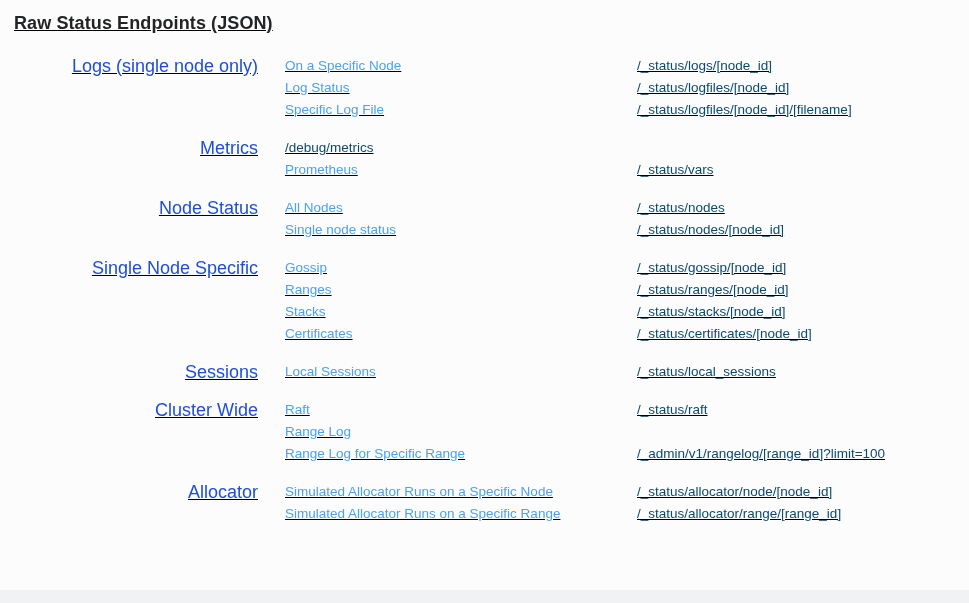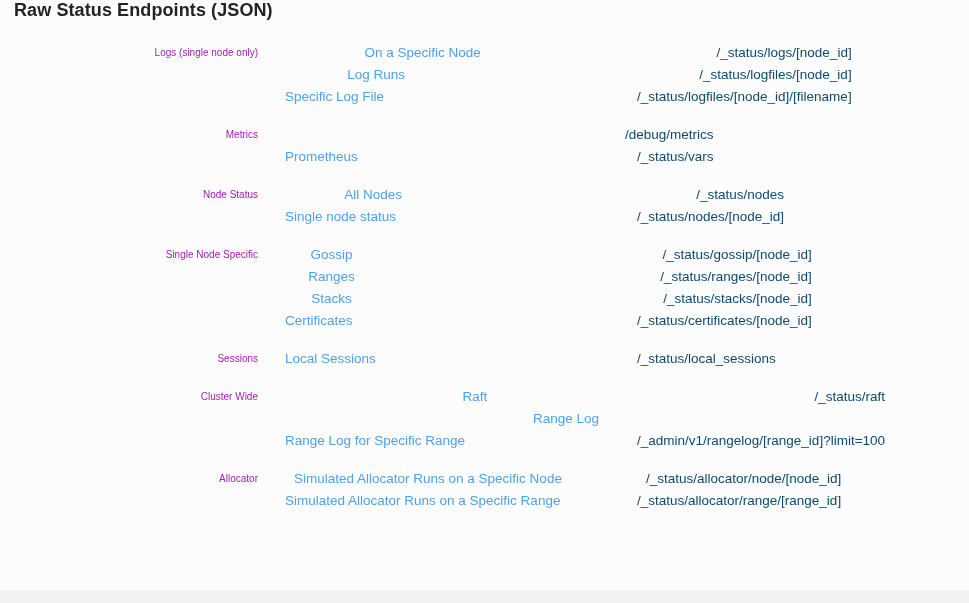--- a/index.html
+++ b/index.html
@@ -8,53 +8,54 @@
   }
   body {
     width: 969px;
     height: 603px;
     background: #fcfcfc;
     font-family: "Liberation Sans", sans-serif;
     position: relative;
     overflow: hidden;
   }
   .page {
+    padding-top: 13px;
+    text-decoration: underline;
   }
   h1.page-title {
     margin: 0 0 0 14px;
     font-size: 18px;
     font-weight: 700;
     letter-spacing: 0.1px;
     color: #222426;
   }
   .sections {
     margin-top: 21px;
   }
   .section {
     display: flex;
     align-items: flex-start;
     margin-bottom: 16px;
   }
   .category {
     width: 258px;
     flex: 0 0 258px;
     text-align: right;
-    color: #a21caf;
-    font-size: 10px;
+    color: #1d4ed8;
+    font-size: 18px;
     line-height: 22px;
     font-weight: 400;
   }
   .entries {
     margin-left: 27px;
   }
   .entry-row {
     display: flex;
     line-height: 22px;
     font-size: 13.5px;
-    justify-content: flex-end;
   }
   .entry-link {
     width: 352px;
     flex: 0 0 352px;
     color: #4da2ec;
     text-decoration: none;
     cursor: pointer;
   }
   .entry-url {
     color: #0c4a6e;
@@ -78,21 +79,21 @@
   <div class="sections">
   <div class="section">
     <div class="category">Logs (single node only)</div>
     <div class="entries">
   <div class="entry-row">
     <a class="entry-link" href="#">On a Specific Node</a>
     <span class="entry-url">/_status/logs/[node_id]</span>
   </div>
 
   <div class="entry-row">
-    <a class="entry-link" href="#">Log Runs</a>
+    <a class="entry-link" href="#">Log Status</a>
     <span class="entry-url">/_status/logfiles/[node_id]</span>
   </div>
 
   <div class="entry-row">
     <a class="entry-link" href="#">Specific Log File</a>
     <span class="entry-url">/_status/logfiles/[node_id]/[filename]</span>
   </div>
 </div>
   </div>
 

